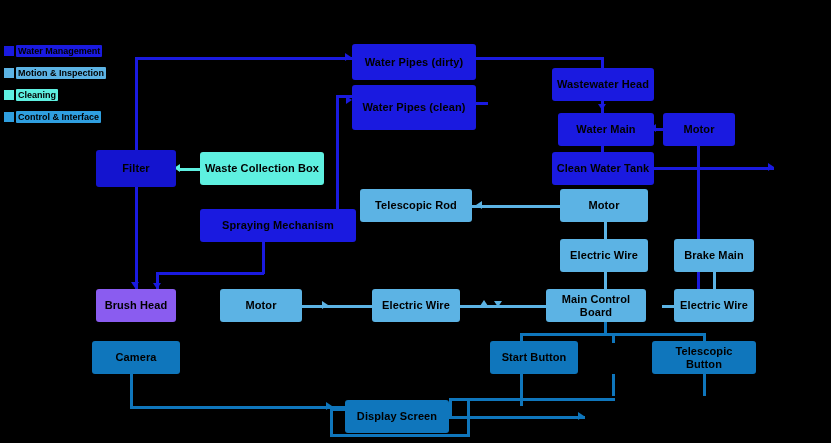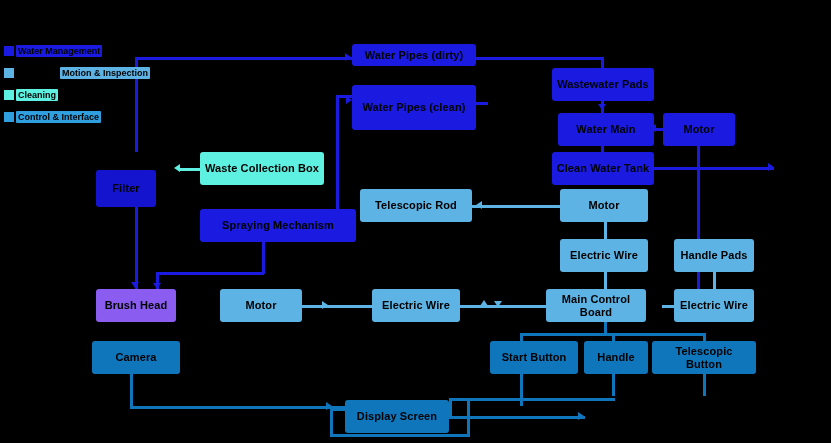--- a/index.html
+++ b/index.html
@@ -111,49 +111,48 @@
   <div class="edge v" style="left:330px;top:406px;height:30px;background:#0f76bc;"></div>
   <div class="edge v" style="left:467px;top:398px;height:38px;background:#0f76bc;"></div>
 
   <div id="legend">
     <div class="lg-row">
       <span class="lg-sw" style="background:#1a1ae0;"></span>
       <span class="lg-tx" style="background:#1a1ae0;">Water Management</span>
     </div>
     <div class="lg-row">
       <span class="lg-sw" style="background:#5cb3e4;"></span>
-      <span class="lg-tx" style="background:#5cb3e4;margin-left:44px;">Motion &amp; Inspection</span>
+      <span class="lg-tx" style="background:#5cb3e4;">Motion &amp; Inspection</span>
     </div>
     <div class="lg-row">
       <span class="lg-sw" style="background:#5ef0e0;"></span>
       <span class="lg-tx" style="background:#5ef0e0;">Cleaning</span>
     </div>
     <div class="lg-row">
       <span class="lg-sw" style="background:#2f9fe0;"></span>
       <span class="lg-tx" style="background:#2f9fe0;">Control &amp; Interface</span>
     </div>
   </div>
 
-  <div class="node" style="left:352px;top:44px;width:124px;height:22px;background:#1a1ae0;">Water Pipes (dirty)</div>
+  <div class="node" style="left:352px;top:44px;width:124px;height:36px;background:#1a1ae0;">Water Pipes (dirty)</div>
   <div class="node" style="left:352px;top:85px;width:124px;height:45px;background:#1a1ae0;">Water Pipes (clean)</div>
-  <div class="node" style="left:552px;top:68px;width:102px;height:33px;background:#1a1ae0;">Wastewater Pads</div>
+  <div class="node" style="left:552px;top:68px;width:102px;height:33px;background:#1a1ae0;">Wastewater Head</div>
   <div class="node" style="left:558px;top:113px;width:96px;height:33px;background:#1a1ae0;">Water Main</div>
   <div class="node" style="left:663px;top:113px;width:72px;height:33px;background:#1a1ae0;">Motor</div>
   <div class="node" style="left:552px;top:152px;width:102px;height:33px;background:#1a1ae0;">Clean Water Tank</div>
-  <div class="node" style="left:96px;top:150px;width:60px;height:37px;background:#1414cf;margin-top:20px;">Filter</div>
+  <div class="node" style="left:96px;top:150px;width:80px;height:37px;background:#1414cf;">Filter</div>
   <div class="node" style="left:200px;top:152px;width:124px;height:33px;background:#5ef0e0;">Waste Collection Box</div>
   <div class="node" style="left:200px;top:209px;width:156px;height:33px;background:#1a1ae0;">Spraying Mechanism</div>
   <div class="node" style="left:360px;top:189px;width:112px;height:33px;background:#5cb3e4;">Telescopic Rod</div>
   <div class="node" style="left:560px;top:189px;width:88px;height:33px;background:#5cb3e4;">Motor</div>
   <div class="node" style="left:560px;top:239px;width:88px;height:33px;background:#5cb3e4;">Electric Wire</div>
-  <div class="node" style="left:674px;top:239px;width:80px;height:33px;background:#5cb3e4;">Handle Pads</div>
+  <div class="node" style="left:674px;top:239px;width:80px;height:33px;background:#5cb3e4;">Brake Main</div>
   <div class="node" style="left:96px;top:289px;width:80px;height:33px;background:#8a5cf0;">Brush Head</div>
   <div class="node" style="left:220px;top:289px;width:82px;height:33px;background:#5cb3e4;">Motor</div>
   <div class="node" style="left:372px;top:289px;width:88px;height:33px;background:#5cb3e4;">Electric Wire</div>
   <div class="node" style="left:546px;top:289px;width:100px;height:33px;background:#5cb3e4;">Main Control Board</div>
   <div class="node" style="left:674px;top:289px;width:80px;height:33px;background:#5cb3e4;">Electric Wire</div>
   <div class="node" style="left:92px;top:341px;width:88px;height:33px;background:#0f76bc;">Camera</div>
   <div class="node" style="left:490px;top:341px;width:88px;height:33px;background:#0f76bc;">Start Button</div>
-  <div class="node" style="left:584px;top:341px;width:64px;height:33px;background:#0f76bc;">Handle</div>
   <div class="node" style="left:652px;top:341px;width:104px;height:33px;background:#0f76bc;">Telescopic Button</div>
   <div class="node" style="left:345px;top:400px;width:104px;height:33px;background:#0f76bc;">Display Screen</div>
 
 </div>
 
 </body></html>

